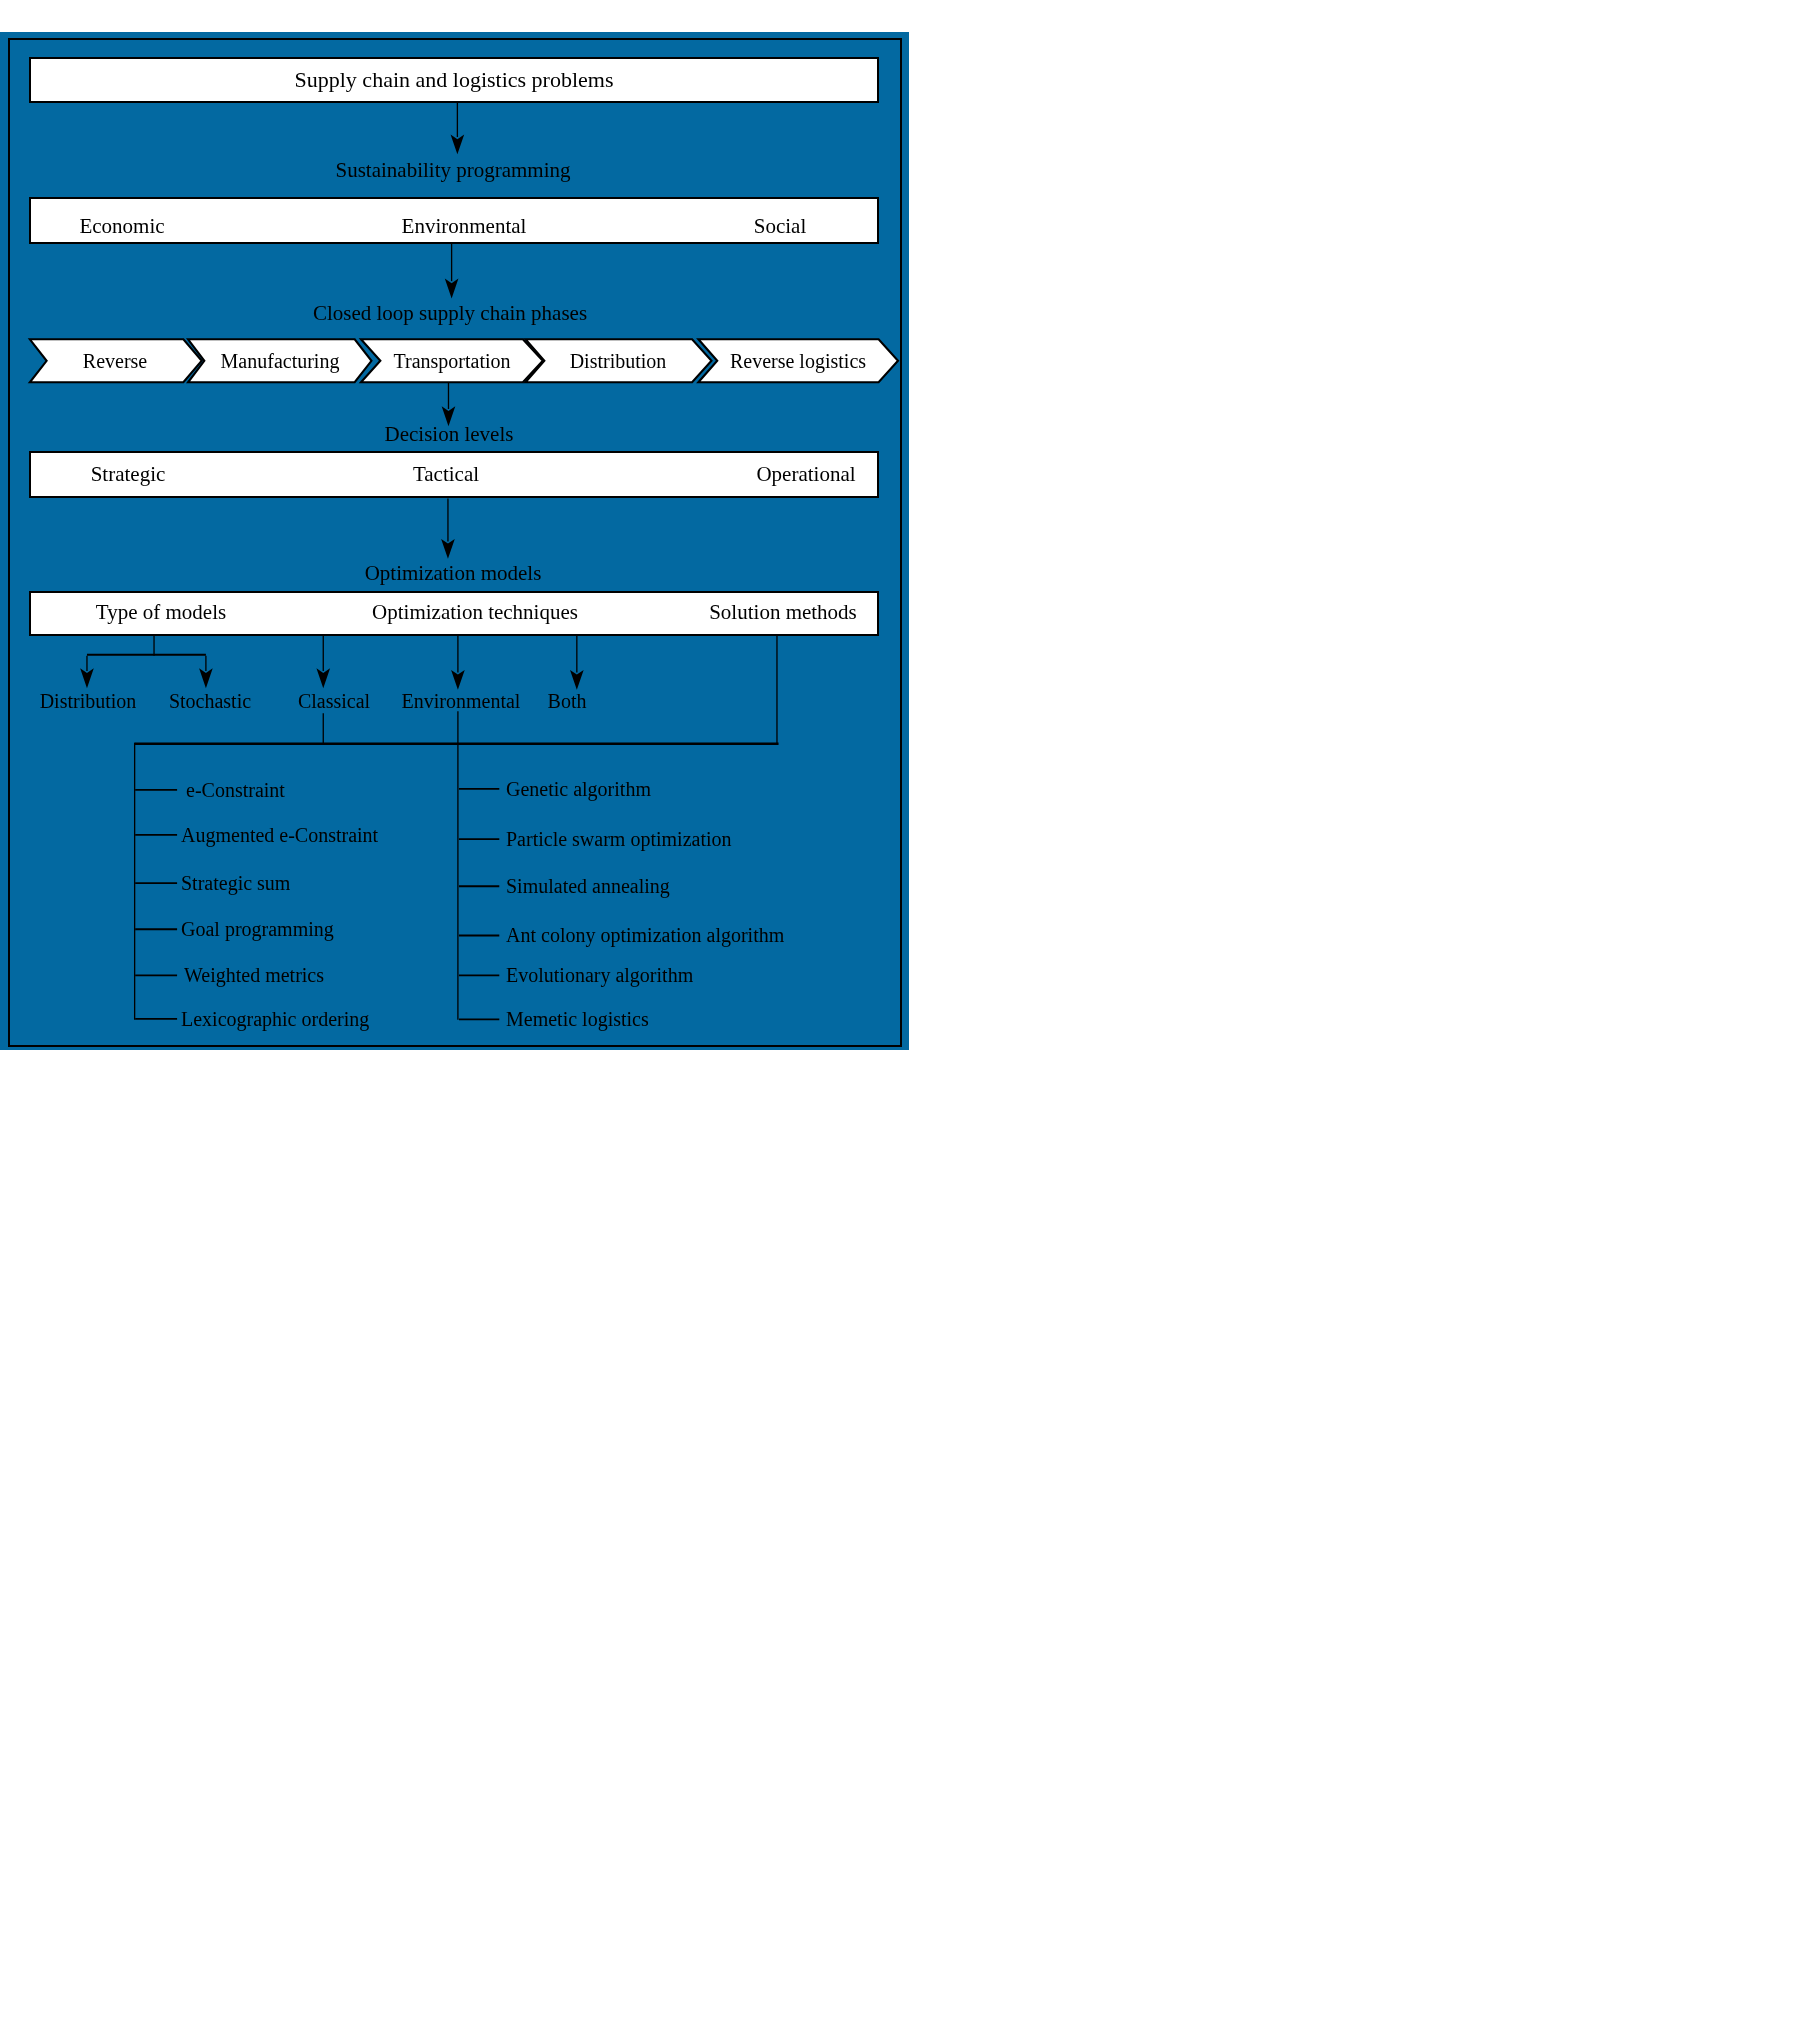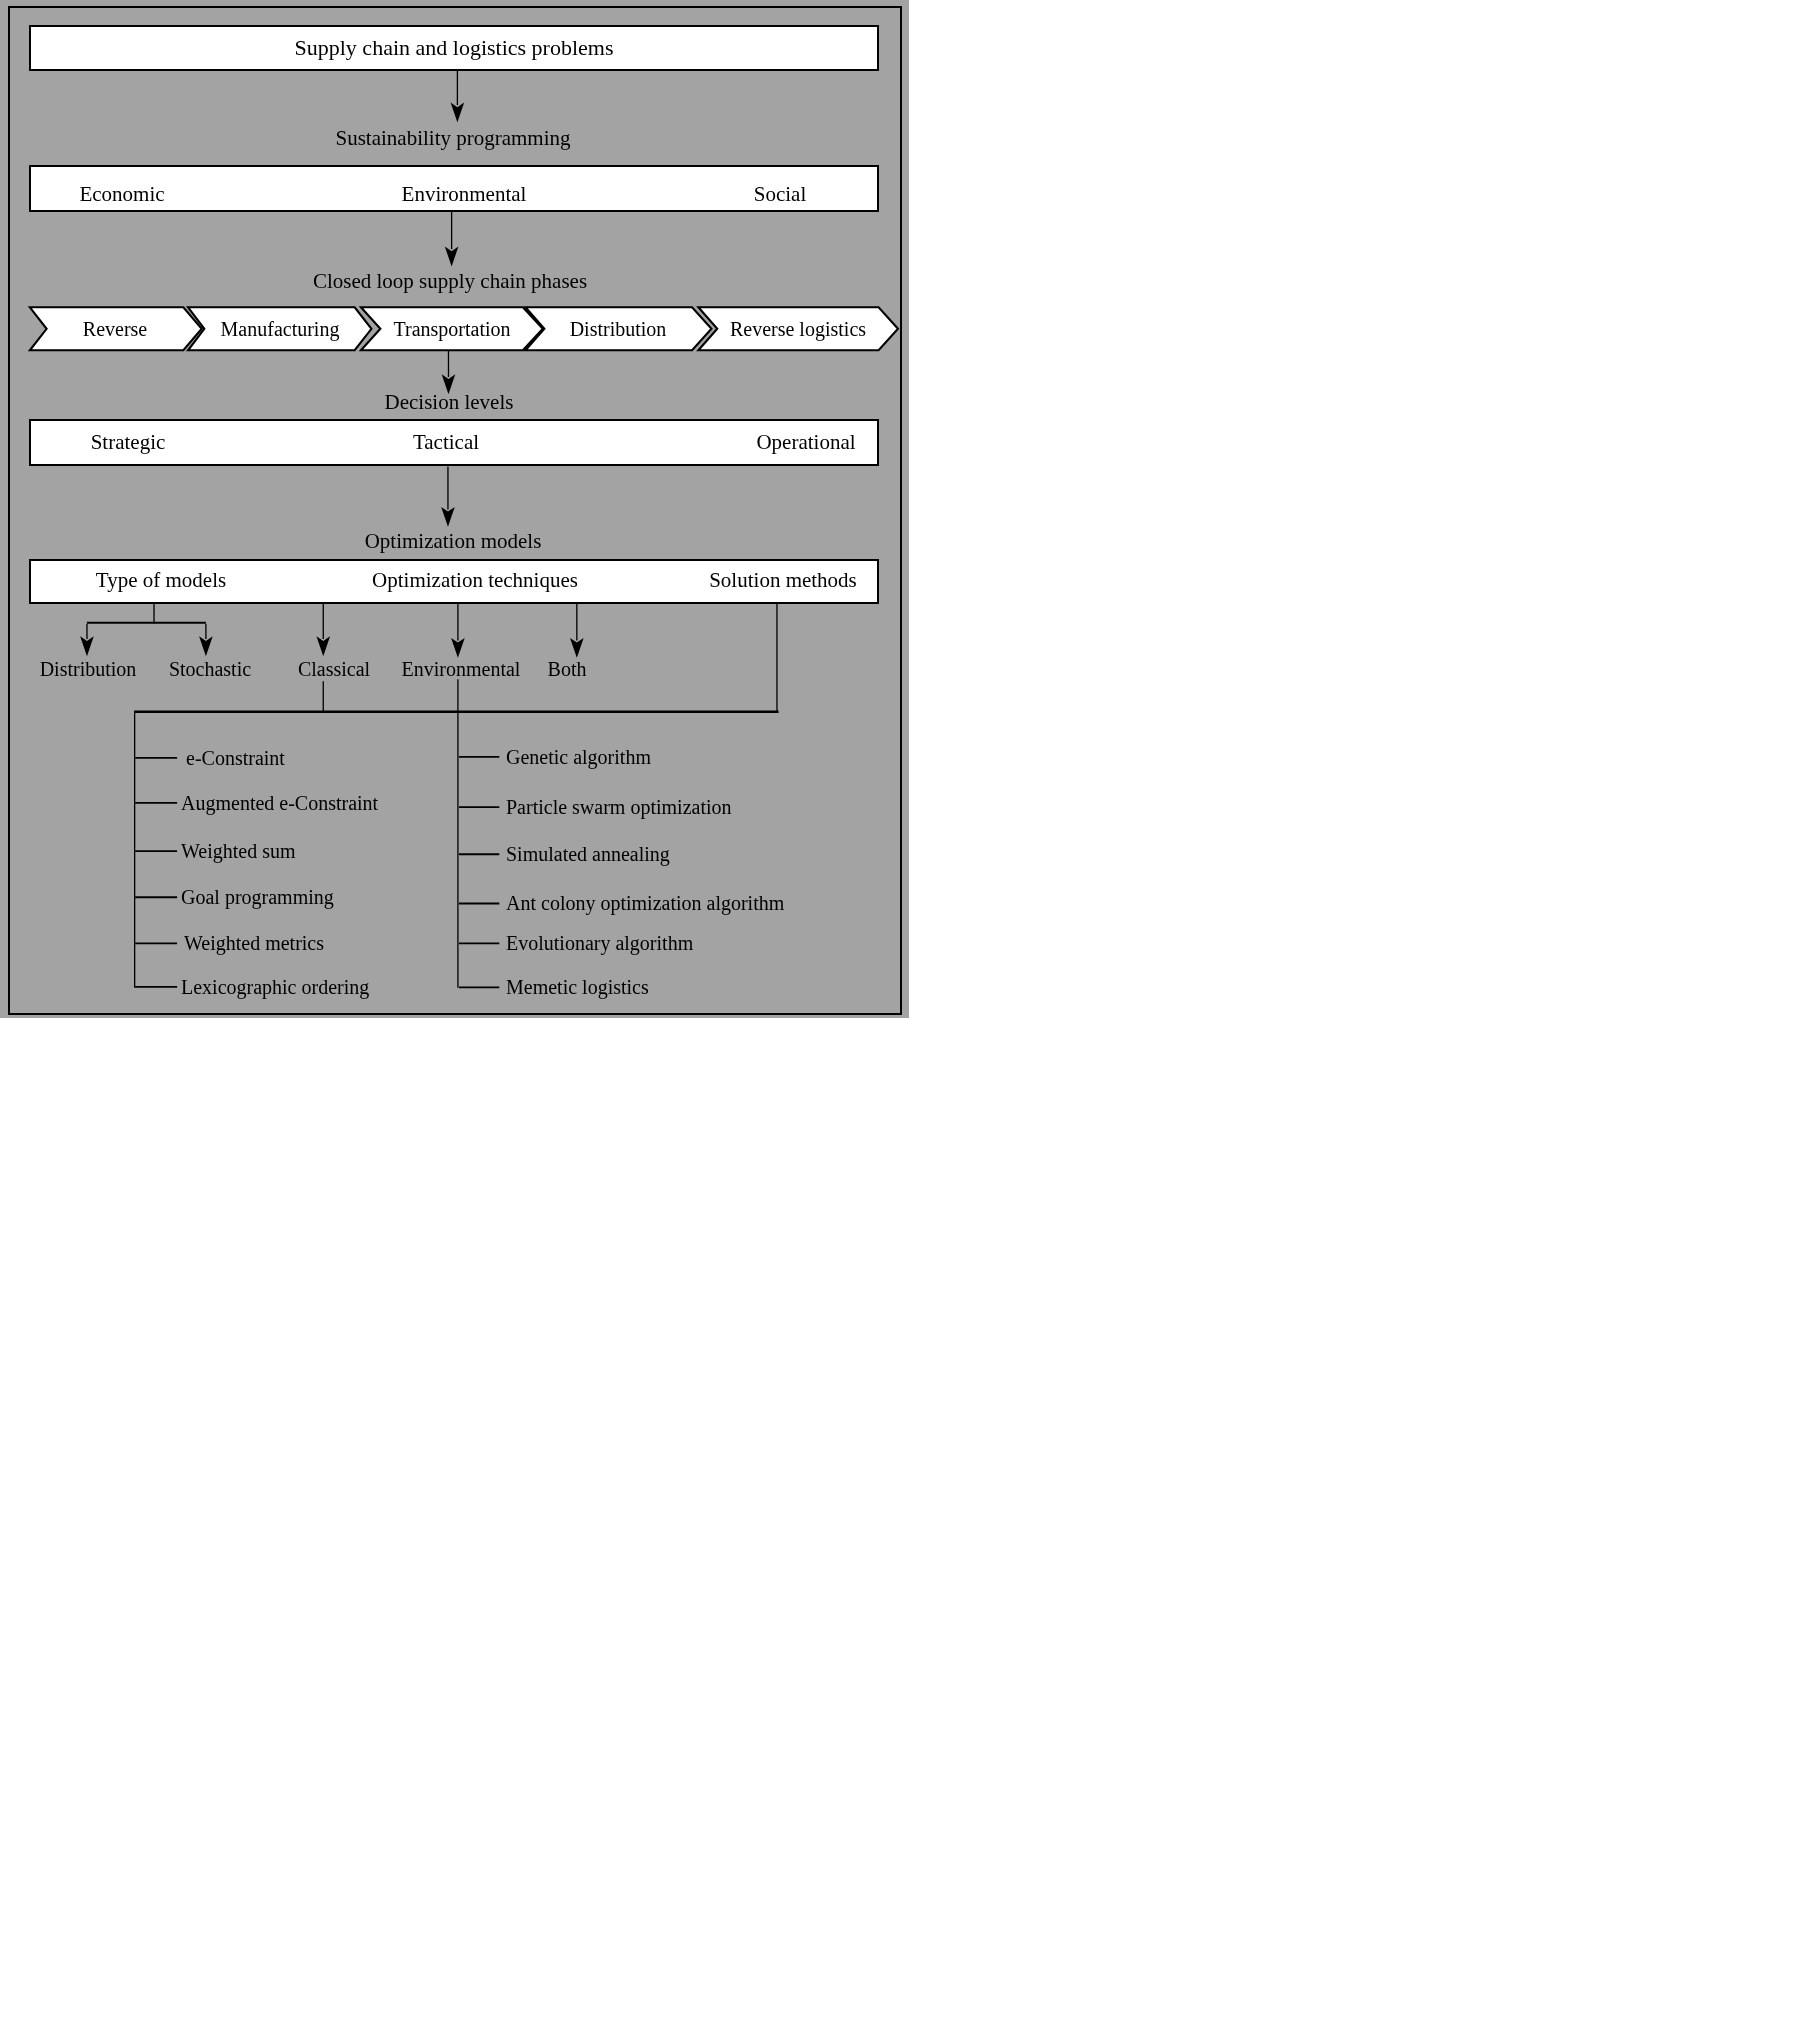--- a/index.html
+++ b/index.html
@@ -1,18 +1,18 @@
 <!DOCTYPE html>
 <html style="font-size:8.4px"><head>
 <meta charset="utf-8">
 <style>
   html,body{margin:0;padding:0;background:#ffffff;}
   .canvas{
-    position:relative;width:909px;height:1018px;background:#a3a3a3;color:#000;
-    font-family:"Liberation Serif","DejaVu Serif",serif;overflow:hidden;
+    position:relative;width:909px;height:1018px;background:#0369a1;color:#000;
+    font-family:"Liberation Serif","DejaVu Serif",serif;overflow:hidden;margin-top:32px;
   }
   .frame{position:absolute;left:8.4px;top:6.3px;width:894px;height:1009px;
     border:2.1px solid #000;box-sizing:border-box;}
   svg.layer{position:absolute;left:0;top:0;}
   .box{position:absolute;left:29px;width:850px;border:2.1px solid #000;
     box-sizing:border-box;background:#ffffff;}
   .t{position:absolute;transform:translate(-50%,-50%);white-space:nowrap;line-height:1.1;}
   .li{position:absolute;transform:translateY(-50%);white-space:nowrap;line-height:1.1;}
   .f42{font-size:22px;}
   .f40{font-size:21px;}
@@ -113,21 +113,21 @@
   <span class="t f40" style="left:783px;top:581px;">Solution methods</span>
 
   <span class="t f38" style="left:88px;top:669px;">Distribution</span>
   <span class="t f38" style="left:210px;top:669px;">Stochastic</span>
   <span class="t f38" style="left:334px;top:669px;">Classical</span>
   <span class="t f38" style="left:461px;top:669px;">Environmental</span>
   <span class="t f38" style="left:567px;top:669px;">Both</span>
 
   <span class="li f38" style="left:186px;top:758px;">e-Constraint</span>
   <span class="li f38" style="left:181px;top:803px;">Augmented e-Constraint</span>
-  <span class="li f38" style="left:181px;top:851px;">Weighted sum</span>
+  <span class="li f38" style="left:181px;top:851px;">Strategic sum</span>
   <span class="li f38" style="left:181px;top:897px;">Goal programming</span>
   <span class="li f38" style="left:184px;top:943px;">Weighted metrics</span>
   <span class="li f38" style="left:181px;top:987px;">Lexicographic ordering</span>
 
   <span class="li f38" style="left:506px;top:757px;">Genetic algorithm</span>
   <span class="li f38" style="left:506px;top:807px;">Particle swarm optimization</span>
   <span class="li f38" style="left:506px;top:854px;">Simulated annealing</span>
   <span class="li f38" style="left:506px;top:903px;">Ant colony optimization algorithm</span>
   <span class="li f38" style="left:506px;top:943px;">Evolutionary algorithm</span>
   <span class="li f38" style="left:506px;top:987px;">Memetic logistics</span>

